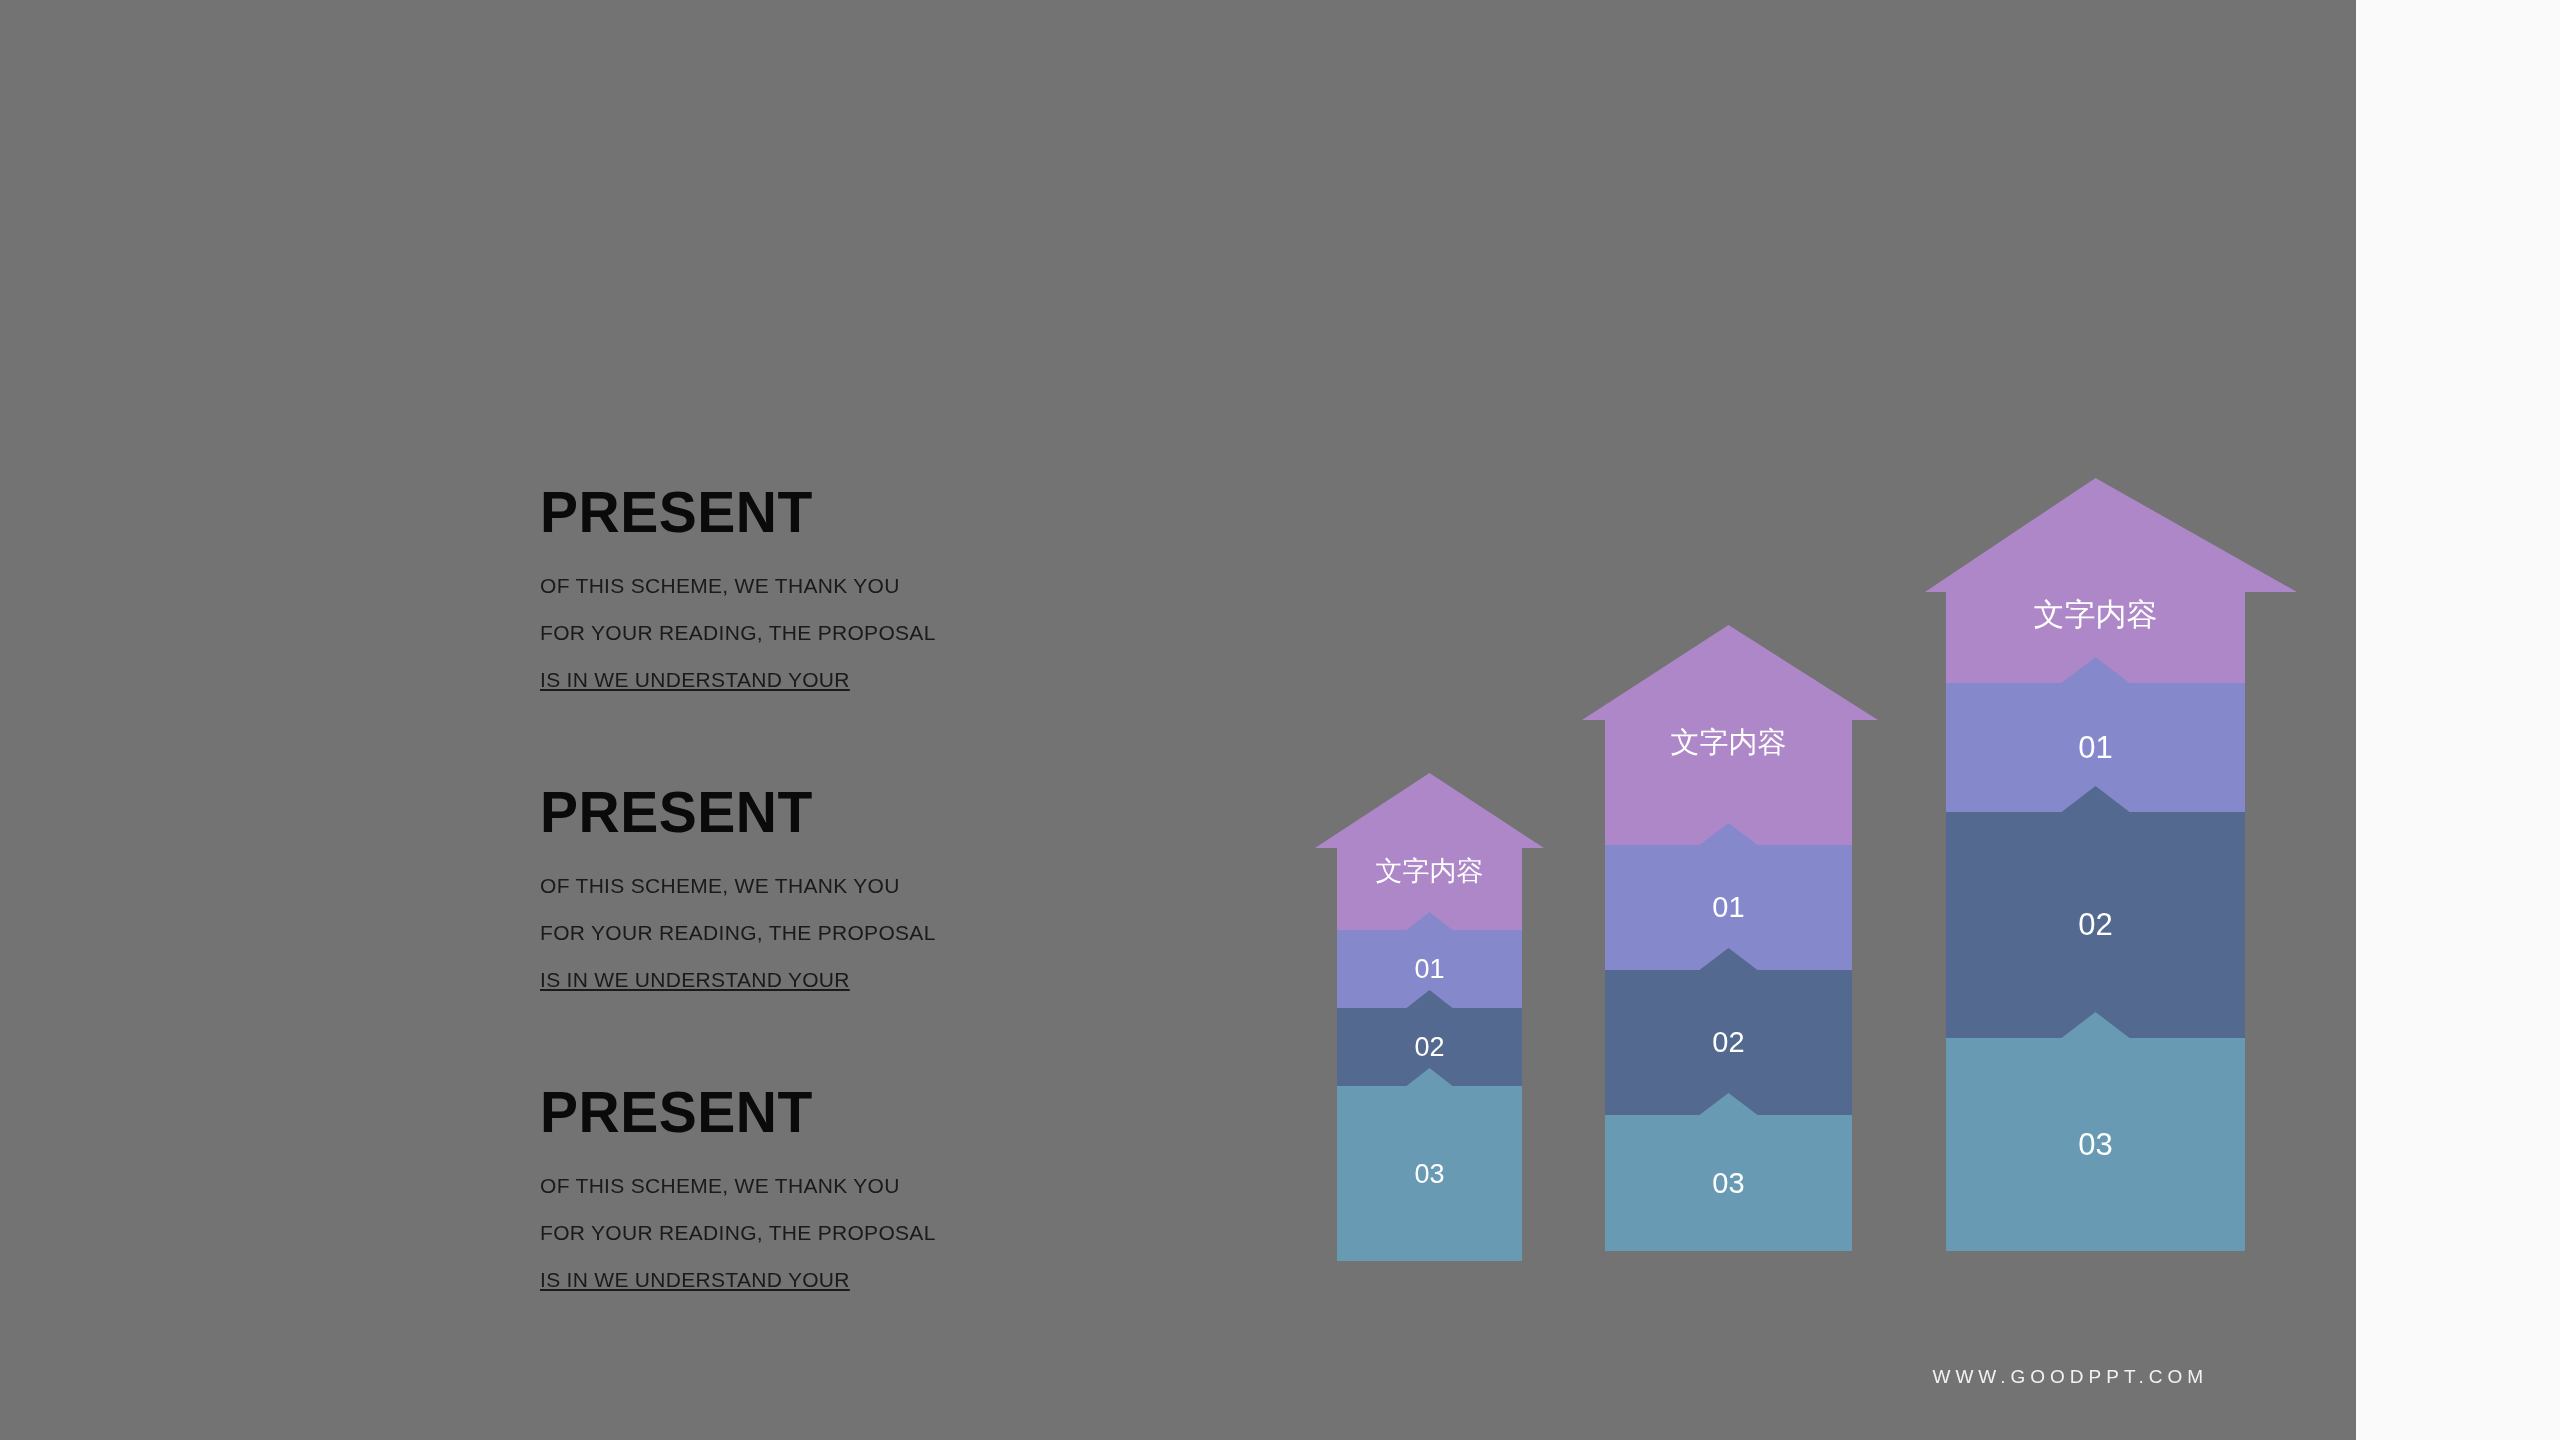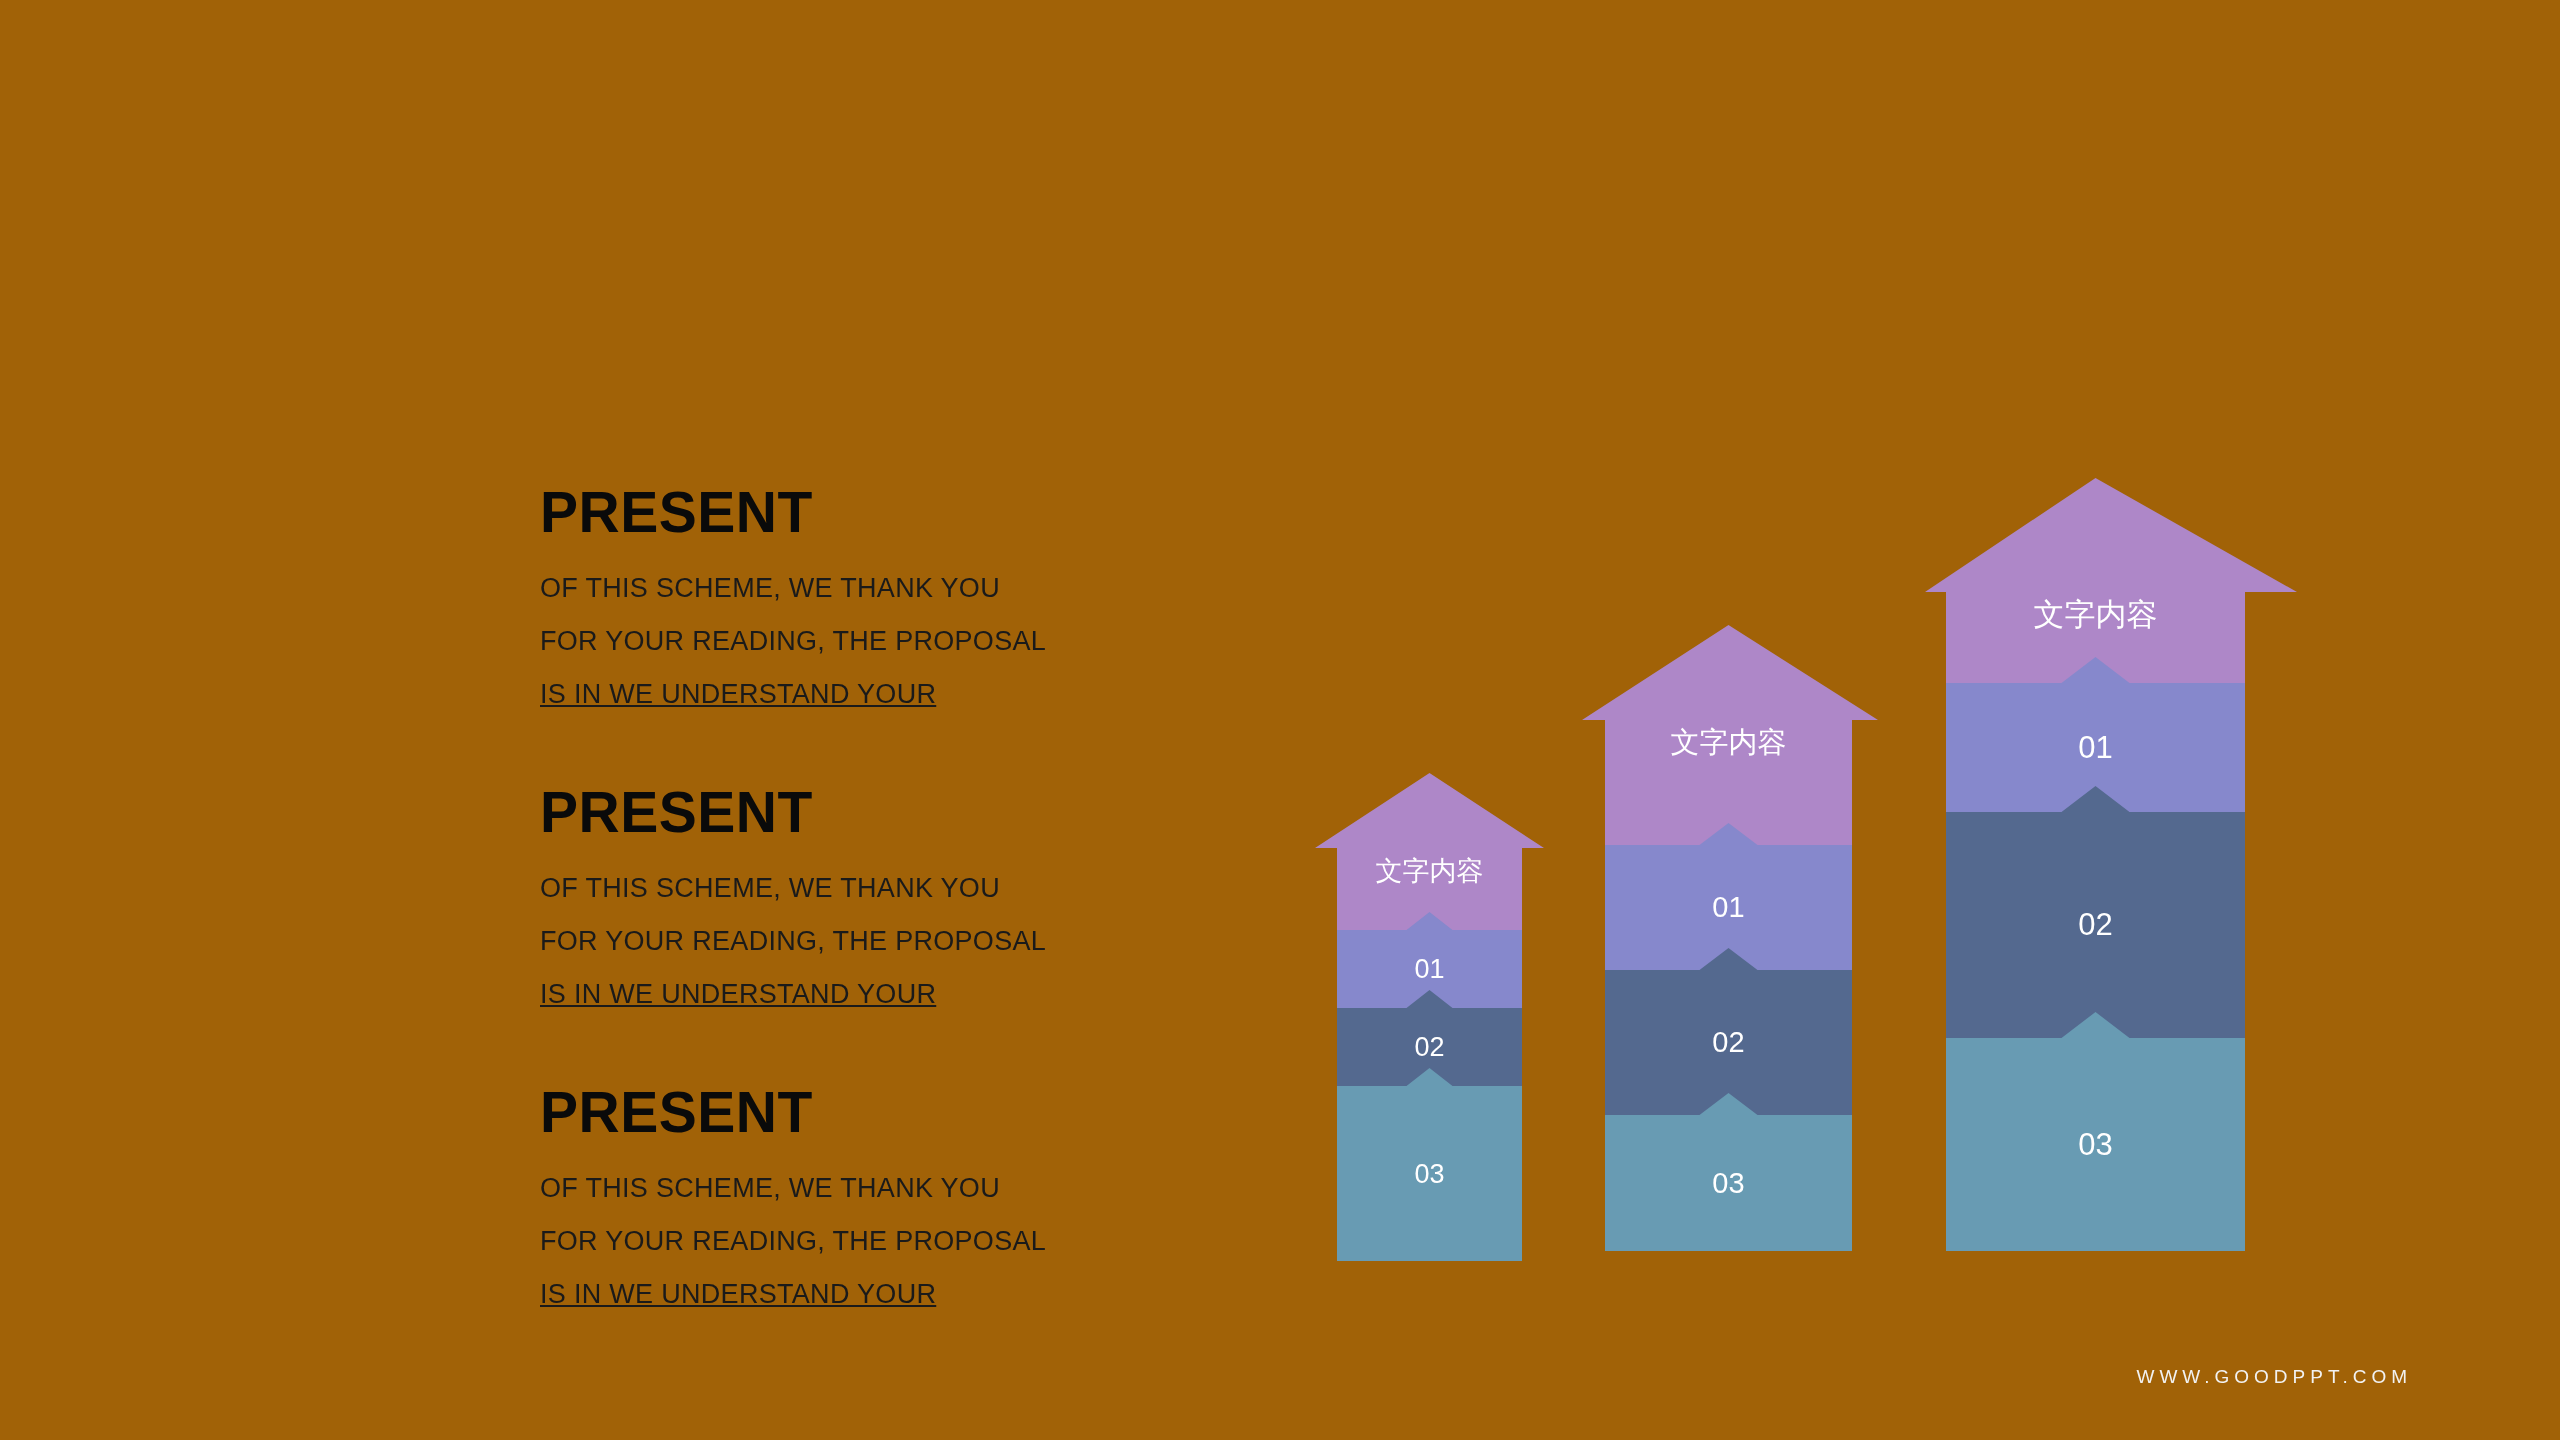--- a/index.html
+++ b/index.html
@@ -10,23 +10,23 @@
   body {
     width: 2560px;
     height: 1440px;
     background: #fafafa;
     font-family: "Liberation Sans", "DejaVu Sans", sans-serif;
     overflow: hidden;
     position: relative;
   }
   #slide {
     position: relative;
-    width: 2560px;
+    width: 2356px;
     height: 1440px;
-    background: #a16207;
+    background: #737373;
   }
 
   
   .text-block {
     position: absolute;
     left: 540px;
     width: 620px;
   }
   .block-title {
     font-size: 57px;
@@ -34,21 +34,21 @@
     color: #0a0a0a;
     letter-spacing: 0.5px;
     line-height: 1.0;
     margin: 0 0 34px 0;
     font-family: "Liberation Sans", "DejaVu Sans", sans-serif;
   }
   .block-lines {
     margin: 0;
   }
   .block-line {
-    font-size: 27px;
+    font-size: 21px;
     color: #1a1a1a;
     letter-spacing: 0.3px;
     line-height: 1.0;
     margin-bottom: 26px;
     white-space: nowrap;
     font-family: "Liberation Sans", "DejaVu Sans", sans-serif;
   }
   .block-line:last-child { margin-bottom: 0; text-decoration: underline; }
 
   #text-block-1 { top: 484px; }

